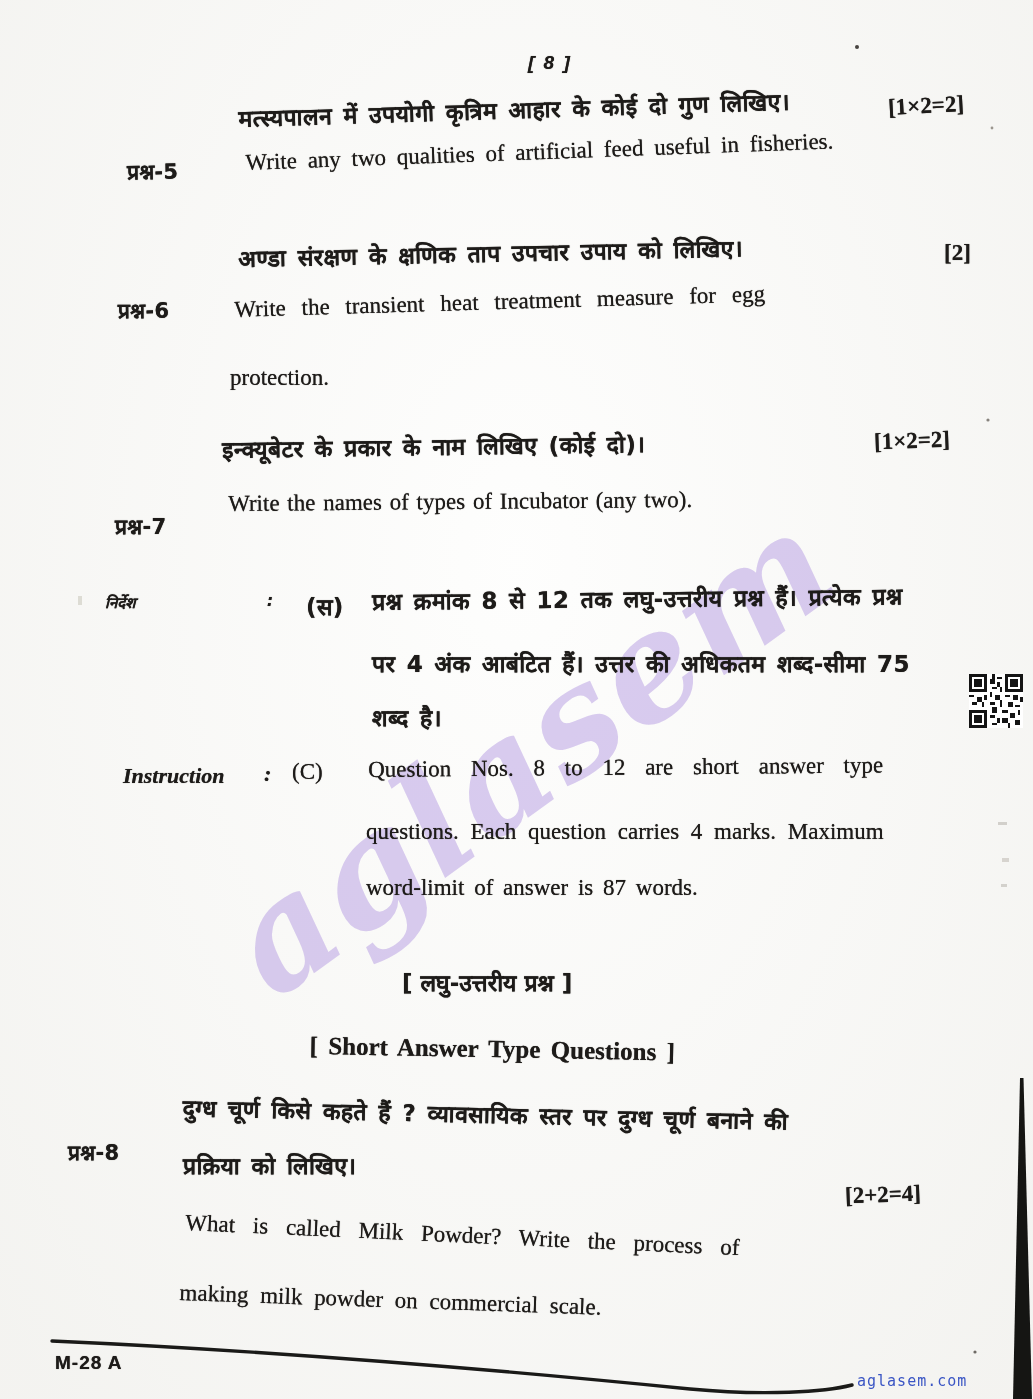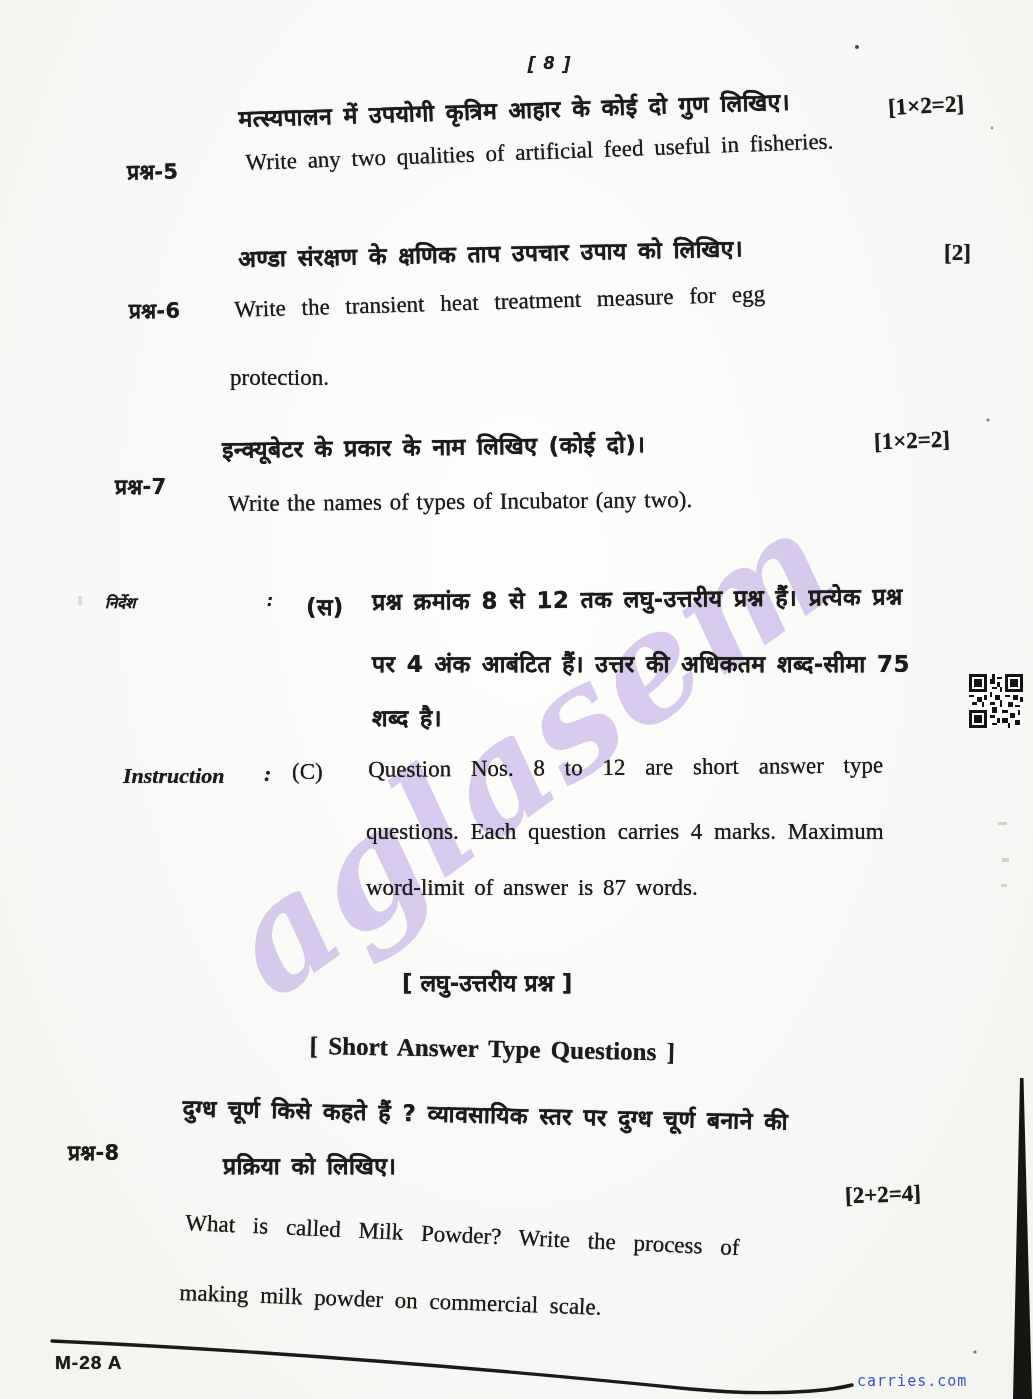--- a/index.html
+++ b/index.html
@@ -43,27 +43,27 @@
 
   <div class="watermark">aglasem</div>
 
   <div class="line txt scan pagenum" style="left:528px; top:52px;">[ 8 ]</div>
 
   <div class="line txt scan hib qlabel" style="left:127px; top:117px; transform:rotate(-1deg);">प्रश्न-5</div>
   <div class="line txt scan hi qtext" style="left:238px; top:102px; transform:rotate(-1.8deg); transform-origin:left top;">मत्स्यपालन में उपयोगी कृत्रिम आहार के कोई दो गुण लिखिए।</div>
   <div class="line txt scan marks" style="left:888px; top:93px; transform:rotate(-3deg);">[1×2=2]</div>
   <div class="line txt scan en entext" style="left:245px; top:150px; transform:rotate(-2.1deg); transform-origin:left top; word-spacing:5px;">Write any two qualities of artificial feed useful in fisheries.</div>
 
-  <div class="line txt scan hib qlabel" style="left:129px; top:256px; transform:rotate(-0.8deg);">प्रश्न-6</div>
+  <div class="line txt scan hib qlabel" style="left:118px; top:256px; transform:rotate(-0.8deg);">प्रश्न-6</div>
   <div class="line txt scan hi qtext" style="left:238px; top:242px; transform:rotate(-1.2deg); transform-origin:left top;">अण्डा संरक्षण के क्षणिक ताप उपचार उपाय को लिखिए।</div>
   <div class="line txt scan marks" style="left:944px; top:240px;">[2]</div>
   <div class="line txt scan en entext" style="left:234px; top:297px; transform:rotate(-1.7deg); transform-origin:left top; word-spacing:10px;">Write the transient heat treatment measure for egg</div>
   <div class="line txt scan en entext" style="left:230px; top:365px;">protection.</div>
 
-  <div class="line txt scan hib qlabel" style="left:115px; top:432px;">प्रश्न-7</div>
+  <div class="line txt scan hib qlabel" style="left:115px; top:472px;">प्रश्न-7</div>
   <div class="line txt scan hi qtext" style="left:222px; top:433px; transform:rotate(-0.8deg); transform-origin:left top;">इन्क्यूबेटर के प्रकार के नाम लिखिए (कोई दो)।</div>
   <div class="line txt scan marks" style="left:874px; top:428px; transform:rotate(-2deg);">[1×2=2]</div>
   <div class="line txt scan en entext" style="left:228px; top:491px; transform:rotate(-0.5deg); transform-origin:left top; word-spacing:2px;">Write the names of types of Incubator (any two).</div>
 
   <div class="line txt scan hib instlabel" style="left:105px; top:592px;">निर्देश</div>
   <div class="line txt scan hib instlabel" style="left:267px; top:592px;">:</div>
   <div class="line txt scan hi qtext" style="left:306px; top:590px;">(स)</div>
   <div class="line txt scan hi qtext" style="left:372px; top:585px; transform:rotate(-0.6deg); transform-origin:left top;">प्रश्न क्रमांक 8 से 12 तक लघु-उत्तरीय प्रश्न हैं। प्रत्येक प्रश्न</div>
   <div class="line txt scan hi qtext" style="left:372px; top:647px;text-align:right;">पर 4 अंक आबंटित हैं। उत्तर की अधिकतम शब्द-सीमा 75</div>
   <div class="line txt scan hi qtext" style="left:372px; top:701px;">शब्द है।</div>
@@ -118,27 +118,27 @@
   <div class="line txt scan en entext" style="left:292px; top:759px;">(C)</div>
   <div class="line txt scan en entext" style="left:368px; top:757px; transform:rotate(-0.5deg); transform-origin:left top; word-spacing:14px;">Question Nos. 8 to 12 are short answer type</div>
   <div class="line txt scan en entext" style="left:366px; top:819px; word-spacing:6px;">questions. Each question carries 4 marks. Maximum</div>
   <div class="line txt scan en entext" style="left:366px; top:875px; word-spacing:4px;">word-limit of answer is 87 words.</div>
 
   <div class="line txt scan hib sechead-hi" style="left:402px; top:966px;">[ लघु-उत्तरीय प्रश्न ]</div>
   <div class="line txt scan sechead-en" style="left:310px; top:1032px; transform:rotate(1deg); transform-origin:left top; word-spacing:4px;">[ Short Answer Type Questions ]</div>
 
   <div class="line txt scan hib qlabel" style="left:68px; top:1098px;">प्रश्न-8</div>
   <div class="line txt scan hi qtext" style="left:183px; top:1091px; transform:rotate(1.3deg); transform-origin:left top;">दुग्ध चूर्ण किसे कहते हैं ? व्यावसायिक स्तर पर दुग्ध चूर्ण बनाने की</div>
-  <div class="line txt scan hi qtext" style="left:183px; top:1149px;margin-left:40px;">प्रक्रिया को लिखिए।</div>
+  <div class="line txt scan hi qtext" style="left:183px; top:1149px;">प्रक्रिया को लिखिए।</div>
   <div class="line txt scan marks" style="left:845px; top:1182px; transform:rotate(-2deg);">[2+2=4]</div>
   <div class="line txt scan en entext" style="left:186px; top:1210px; transform:rotate(2.6deg); transform-origin:left top; word-spacing:12px;">What is called Milk Powder? Write the process of</div>
   <div class="line txt scan en entext" style="left:180px; top:1280px; transform:rotate(2deg); transform-origin:left top; word-spacing:6px;">making milk powder on commercial scale.</div>
 
   <div class="line txt scan footer-code" style="left:55px; top:1352px;">M-28 A</div>
-  <div class="line credit" style="left:857px; top:1372px;">carries.com</div>
+  <div class="line credit" style="left:857px; top:1372px;">aglasem.com</div>
 
   <svg class="artifacts" width="1033" height="1399" viewBox="0 0 1033 1399">
     <path d="M52,1341 C300,1352 520,1372 690,1389 C765,1396 825,1392 852,1385" fill="none" stroke="#1a1a18" stroke-width="3.4" stroke-linecap="round"></path>
     <polygon points="1020,1078 1023.5,1078 1032,1399 1013,1399" fill="#151513"></polygon>
     <circle cx="857" cy="47" r="2" fill="#474440"></circle>
     <circle cx="988" cy="420" r="1.6" fill="#87837d"></circle>
     <circle cx="992" cy="128" r="1.4" fill="#9b968f"></circle>
     <circle cx="975" cy="1352" r="1.6" fill="#6e6a64"></circle>
     <rect x="998" y="822" width="9" height="3" fill="#c9c7c0" opacity="0.8"></rect>
     <rect x="1002" y="858" width="7" height="4" fill="#cfccc5" opacity="0.8"></rect>

